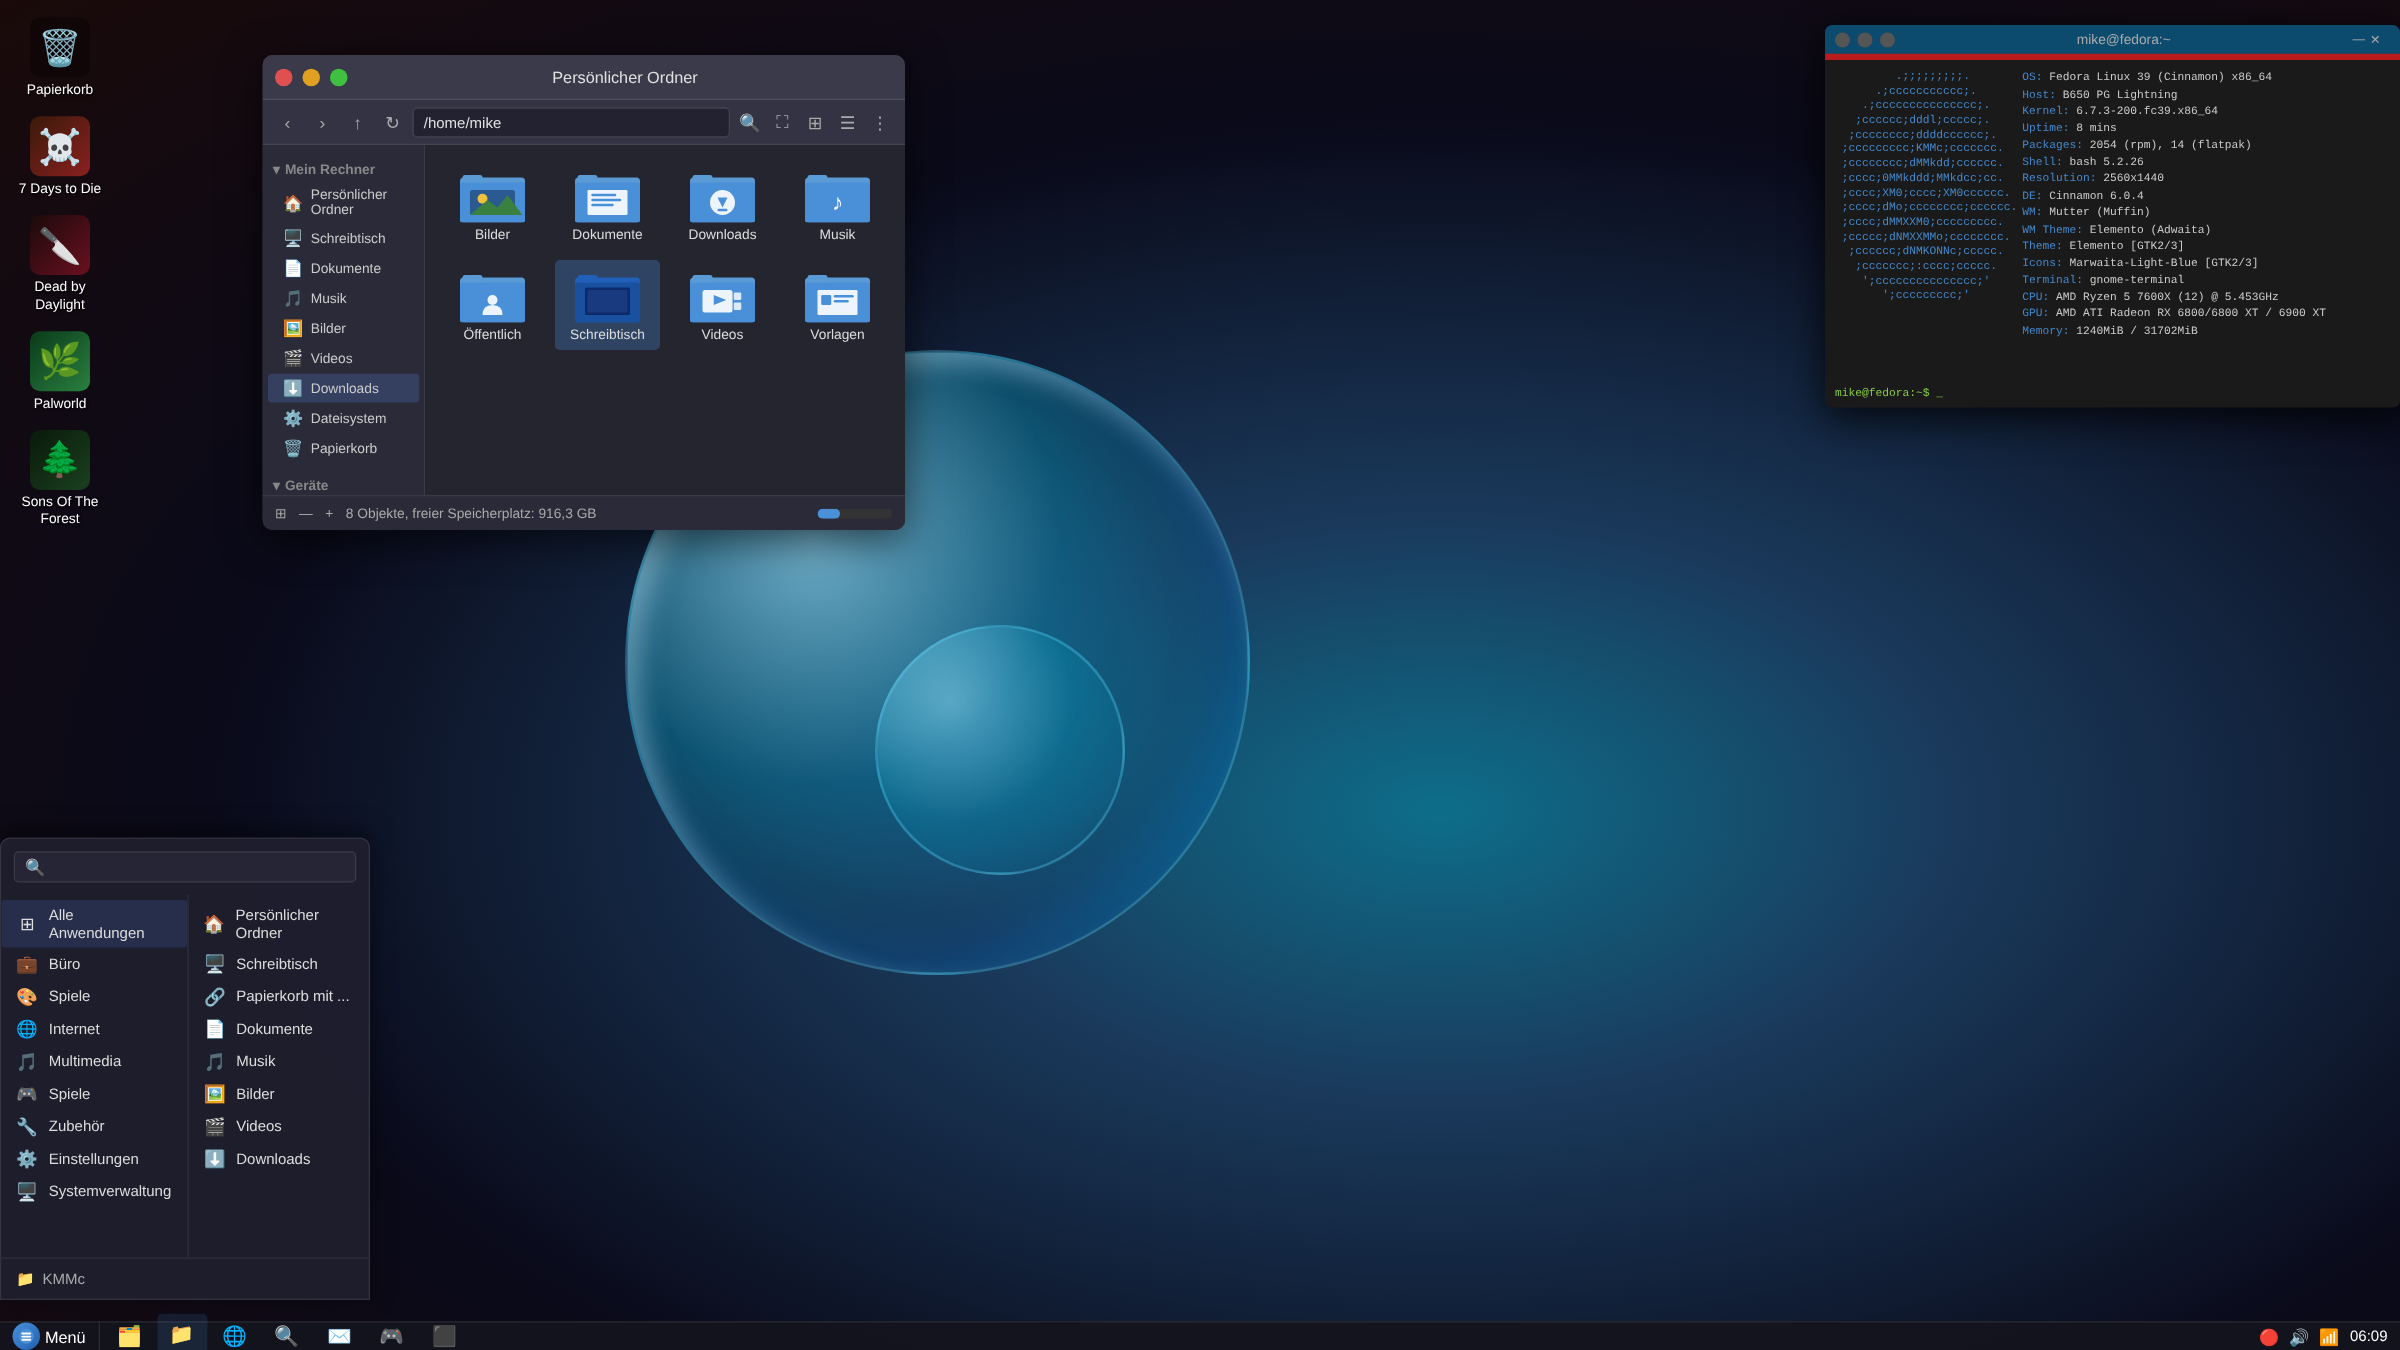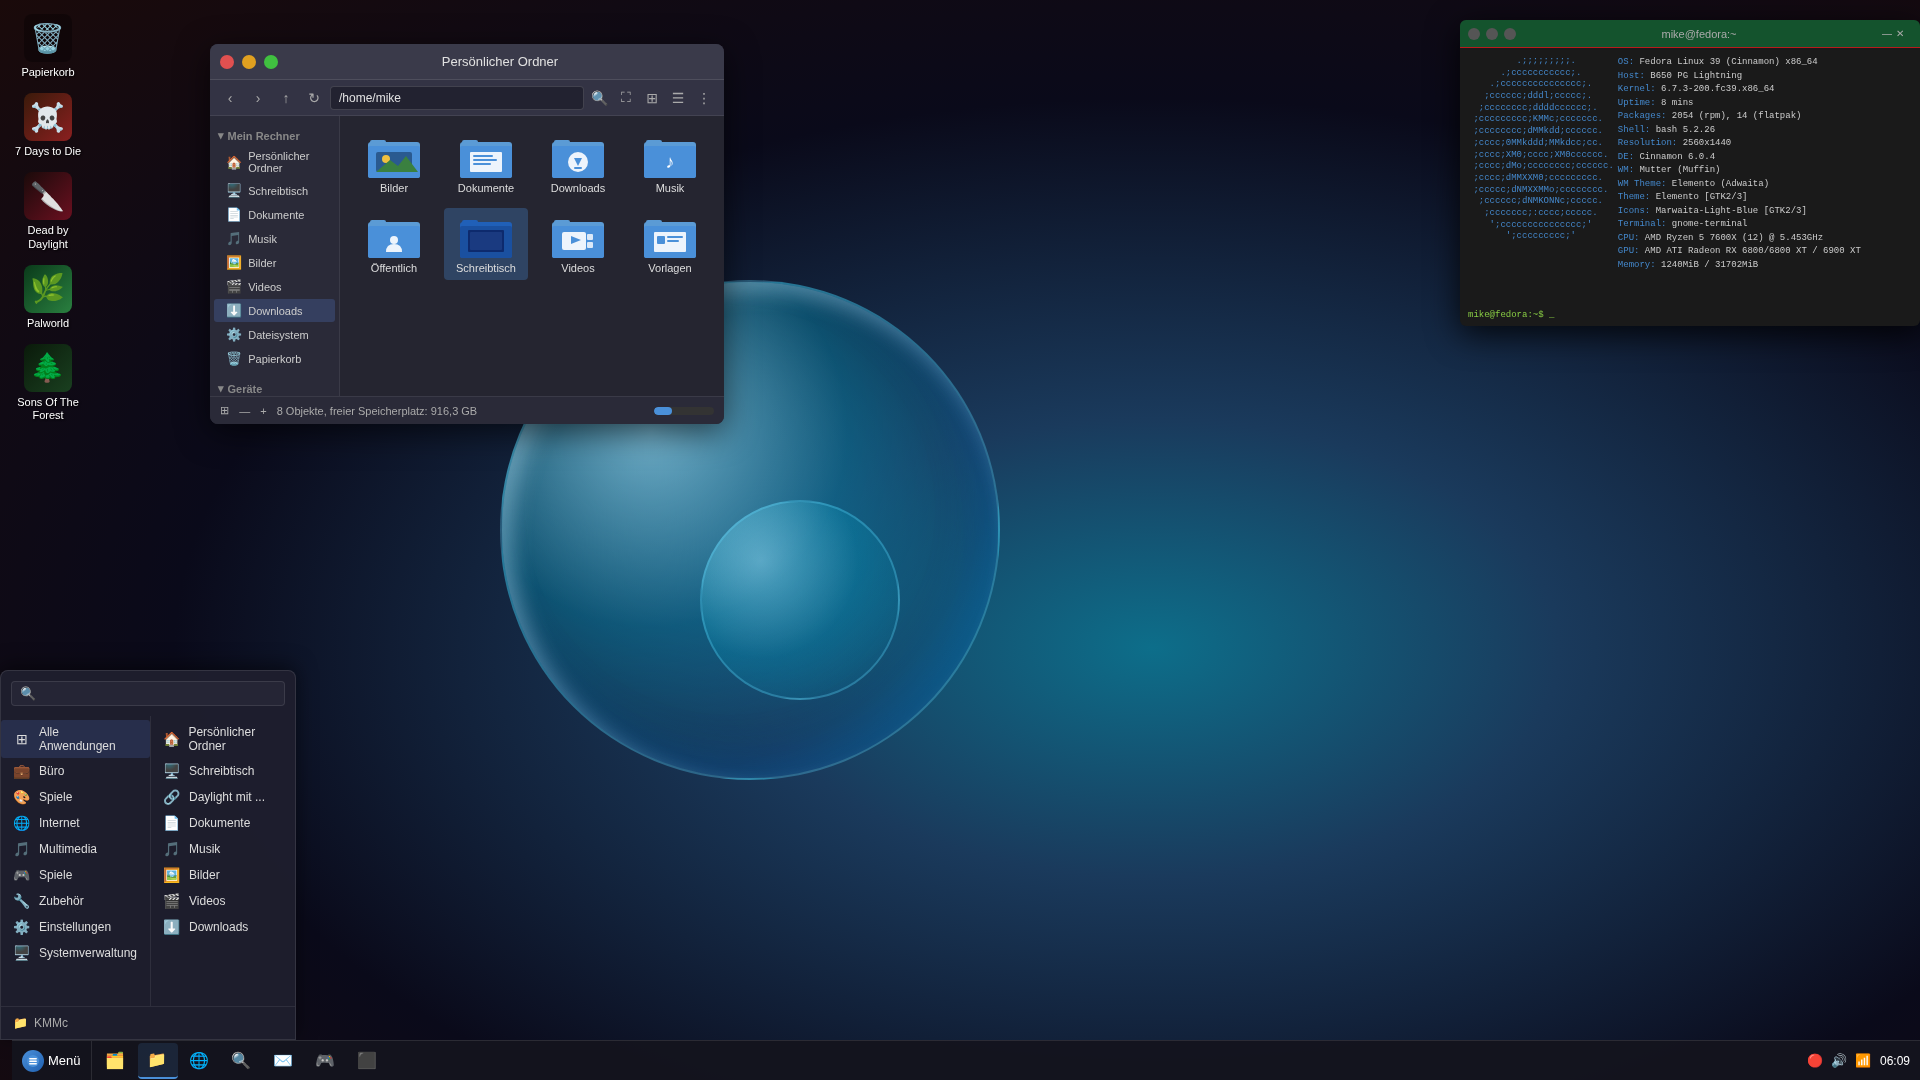--- a/index.html
+++ b/index.html
@@ -73,23 +73,23 @@
       text-align: center;
       text-shadow: 1px 1px 2px black;
       line-height: 1.2;
       word-break: break-word;
     }
 
     
     .taskbar {
       position: absolute;
       bottom: 0;
-      left: 12px;
+      left: 0;
       right: 0;
-      height: 40px;
+      height: 23px;
       background: rgba(20,20,30,0.95);
       display: flex;
       align-items: center;
       z-index: 100;
       border-top: 1px solid rgba(255,255,255,0.1);
     }
     .taskbar-start {
       display: flex;
       align-items: center;
       gap: 4px;
@@ -308,27 +308,27 @@
       top: 20px;
       right: 0;
       width: 460px;
       background: #1a1a1a;
       border-radius: 6px;
       box-shadow: 0 8px 32px rgba(0,0,0,0.8);
       z-index: 10;
       overflow: hidden;
     }
     .term-titlebar {
-      background: #14532d;
+      background: #0c4a6e;
       height: 28px;
       display: flex;
       align-items: center;
       padding: 0 8px;
       gap: 6px;
-      border-bottom: 1px solid #b91c1c;
+      border-bottom: 5px solid #b91c1c;
     }
     .term-title {
       flex: 1;
       text-align: center;
       color: #aaa;
       font-size: 11px;
     }
     .term-btn {
       width: 12px; height: 12px;
       border-radius: 50%;
@@ -786,21 +786,21 @@
       <div class="sm-item">
         <span class="sm-item-icon">🏠</span>
         <span>Persönlicher Ordner</span>
       </div>
       <div class="sm-item">
         <span class="sm-item-icon">🖥️</span>
         <span>Schreibtisch</span>
       </div>
       <div class="sm-item">
         <span class="sm-item-icon">🔗</span>
-        <span>Daylight mit ...</span>
+        <span>Papierkorb mit ...</span>
       </div>
       <div class="sm-item">
         <span class="sm-item-icon">📄</span>
         <span>Dokumente</span>
       </div>
       <div class="sm-item">
         <span class="sm-item-icon">🎵</span>
         <span>Musik</span>
       </div>
       <div class="sm-item">

